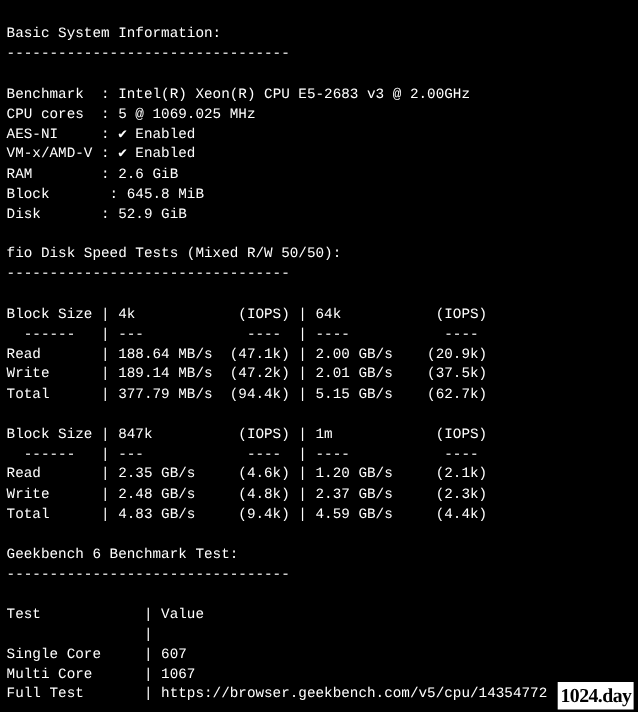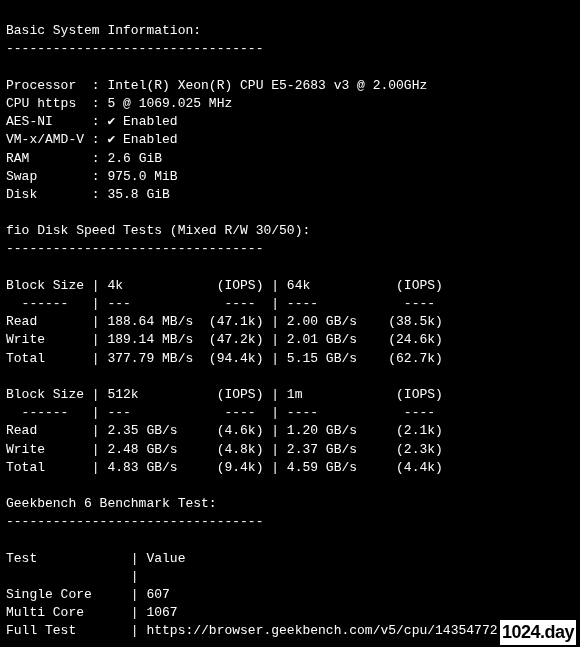--- a/index.html
+++ b/index.html
@@ -16,54 +16,54 @@
     position: relative;
   }
   .term {
     padding: 4px 6px;
     white-space: pre;
   }
   .watermark {
     position: absolute;
     bottom: 2px;
     right: 4px;
-    font-family: Liberation Sans, sans-serif;
+    font-family: Liberation Serif, serif;
     font-weight: 900;
     font-size: 18px;
     color: #000;
     background: #fff;
     padding: 0 2px;
     letter-spacing: -0.5px;
   }
 </style>
 </head>
 <body>
 
 <div class="term">
 <span>Basic System Information:</span>
 <span>---------------------------------</span>
 
-<span><span>Processor </span> : <span>Intel(R) Xeon(R) CPU E5-2683 v3 @ 2.00GHz</span></span>
-<span><span>CPU https </span> : <span>5 @ 1069.025 MHz</span></span>
+<span><span>Benchmark </span> : <span>Intel(R) Xeon(R) CPU E5-2683 v3 @ 2.00GHz</span></span>
+<span><span>CPU cores </span> : <span>5 @ 1069.025 MHz</span></span>
 <span><span>AES-NI    </span> : <span>✔ Enabled</span></span>
 <span><span>VM-x/AMD-V</span> : <span>✔ Enabled</span></span>
 <span><span>RAM       </span> : <span>2.6 GiB</span></span>
-<span><span>Swap      </span> : <span>975.0 MiB</span></span>
-<span><span>Disk      </span> : <span>35.8 GiB</span></span>
+<span><span>Block      </span> : <span>645.8 MiB</span></span>
+<span><span>Disk      </span> : <span>52.9 GiB</span></span>
 
-<span>fio Disk Speed Tests (Mixed R/W 30/50):</span>
+<span>fio Disk Speed Tests (Mixed R/W 50/50):</span>
 <span>---------------------------------</span>
 
 <span>Block Size | 4k            (IOPS) | 64k           (IOPS)</span>
 <span>  ------   | ---            ----  | ----           ---- </span>
-<span>Read       | 188.64 MB/s  (47.1k) | 2.00 GB/s    (38.5k)</span>
-<span>Write      | 189.14 MB/s  (47.2k) | 2.01 GB/s    (24.6k)</span>
+<span>Read       | 188.64 MB/s  (47.1k) | 2.00 GB/s    (20.9k)</span>
+<span>Write      | 189.14 MB/s  (47.2k) | 2.01 GB/s    (37.5k)</span>
 <span>Total      | 377.79 MB/s  (94.4k) | 5.15 GB/s    (62.7k)</span>
 
-<span>Block Size | 512k          (IOPS) | 1m            (IOPS)</span>
+<span>Block Size | 847k          (IOPS) | 1m            (IOPS)</span>
 <span>  ------   | ---            ----  | ----           ---- </span>
 <span>Read       | 2.35 GB/s     (4.6k) | 1.20 GB/s     (2.1k)</span>
 <span>Write      | 2.48 GB/s     (4.8k) | 2.37 GB/s     (2.3k)</span>
 <span>Total      | 4.83 GB/s     (9.4k) | 4.59 GB/s     (4.4k)</span>
 
 <span>Geekbench 6 Benchmark Test:</span>
 <span>---------------------------------</span>
 
 <span>Test            | Value</span>
 <span>                | </span>

